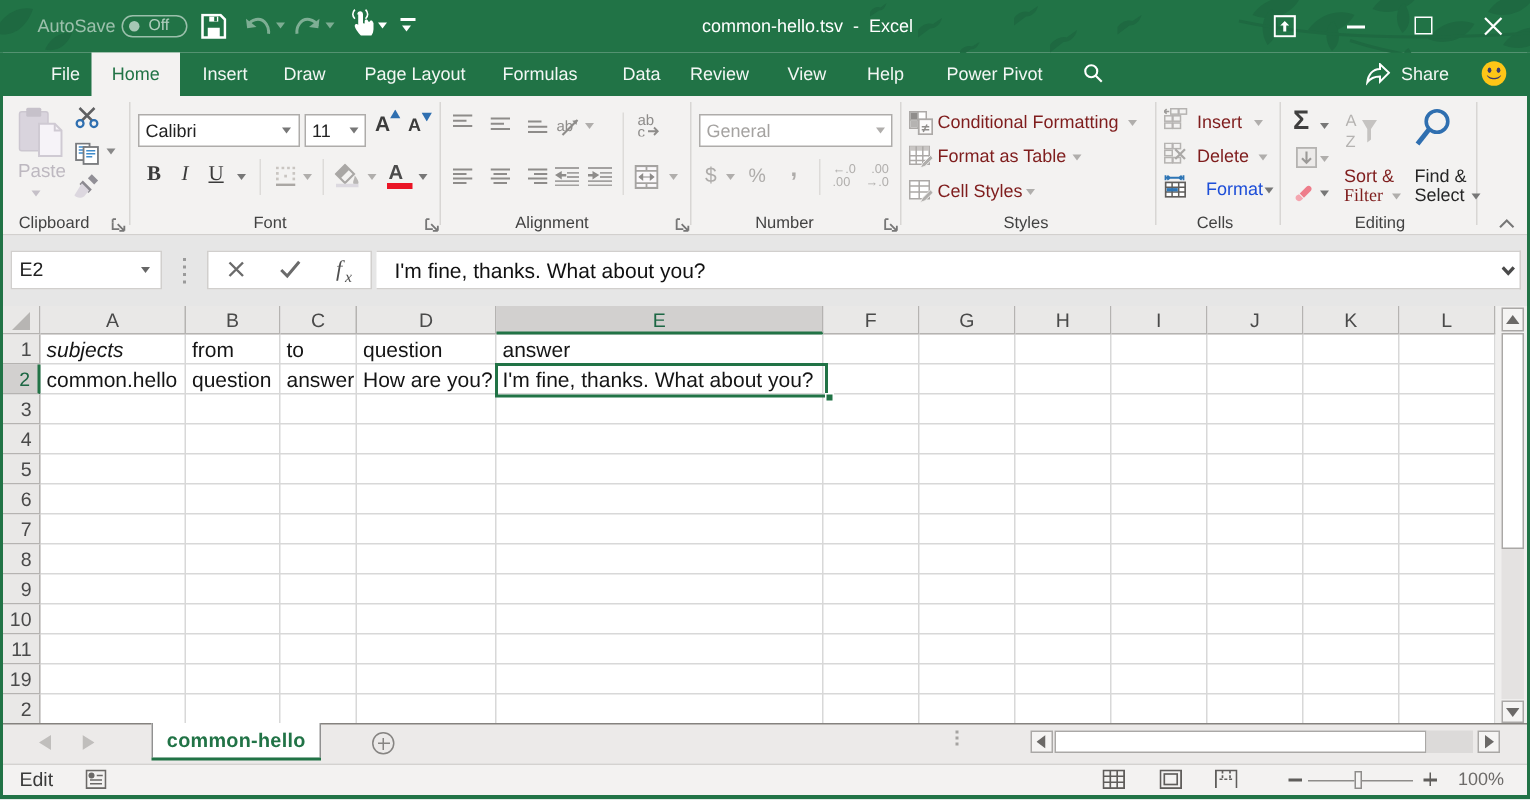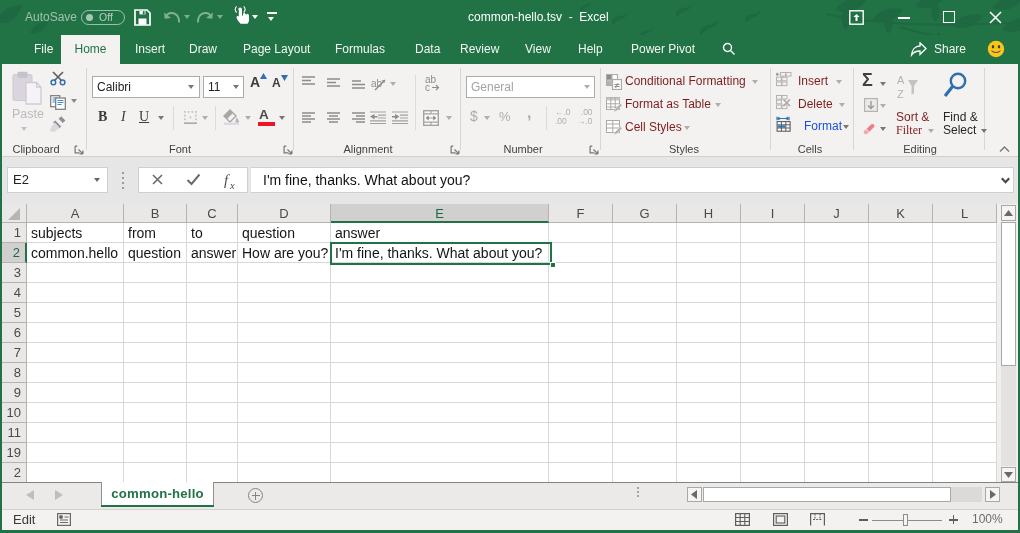--- a/index.html
+++ b/index.html
@@ -496,21 +496,21 @@
   <div class="gh" style="top:302px;"></div>
   <div class="gh" style="top:322px;"></div>
   <div class="gh" style="top:342px;"></div>
   <div class="gh" style="top:362px;"></div>
   <div class="gh" style="top:382px;"></div>
   <div class="gh" style="top:402px;"></div>
   <div class="gh" style="top:422px;"></div>
   <div class="gh" style="top:442px;"></div>
   <div class="gh" style="top:462px;"></div>
 
-  <div class="ctxt" style="left:31px;top:223px;">subjects</div>
+  <div class="ctxt" style="left:31px;top:223px;font-style:italic;">subjects</div>
   <div class="ctxt" style="left:128px;top:223px;">from</div>
   <div class="ctxt" style="left:191px;top:223px;">to</div>
   <div class="ctxt" style="left:242px;top:223px;">question</div>
   <div class="ctxt" style="left:335px;top:223px;">answer</div>
   <div class="ctxt" style="left:31px;top:243px;">common.hello</div>
   <div class="ctxt" style="left:128px;top:243px;">question</div>
   <div class="ctxt" style="left:191px;top:243px;">answer</div>
   <div class="ctxt" style="left:242px;top:243px;">How are you?</div>
   <div class="ctxt" style="left:335px;top:243px;">I'm fine, thanks. What about you?</div>
 

